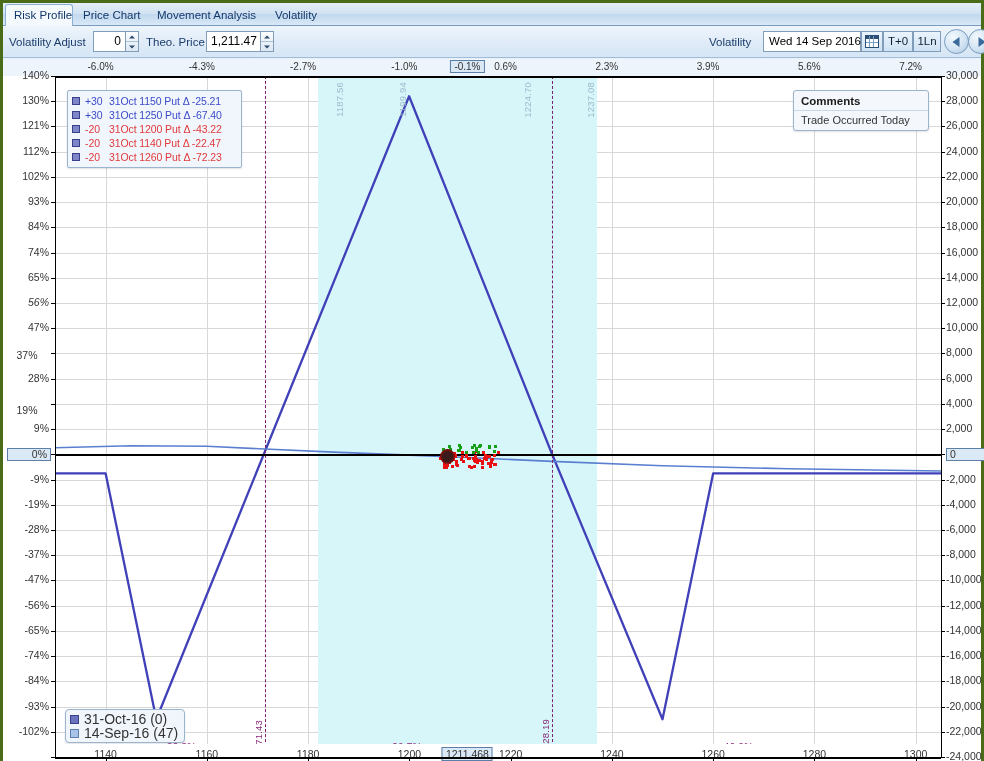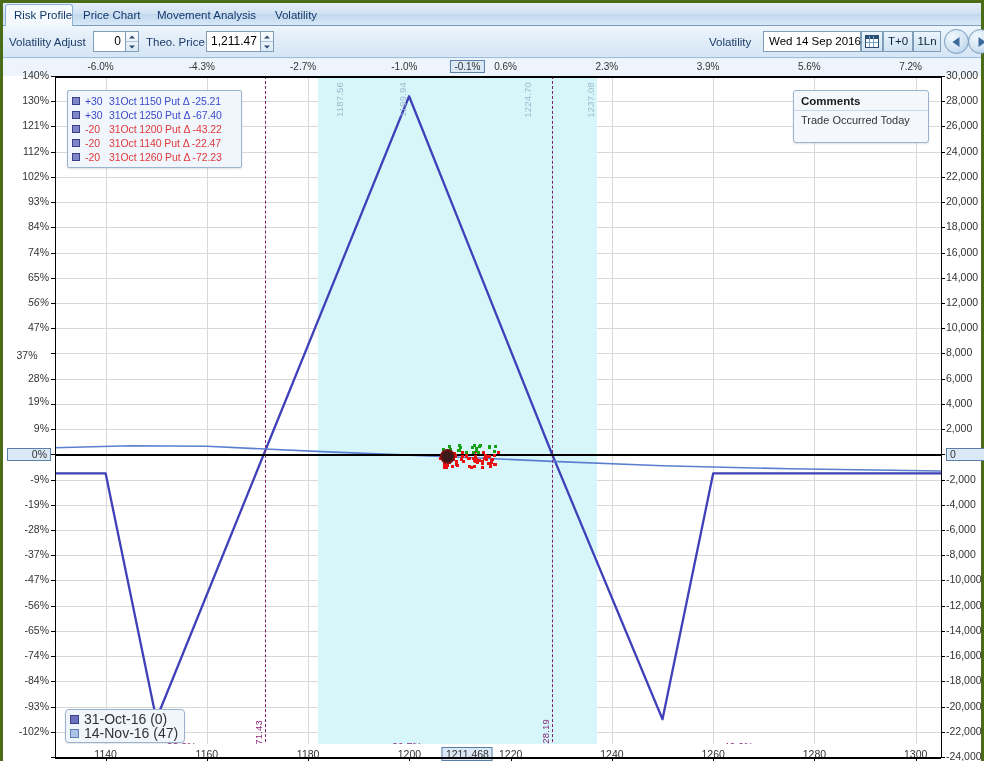--- a/index.html
+++ b/index.html
@@ -211,21 +211,21 @@
     position:absolute;right:12px;top:14px;
     background:#f4f8fc;border:1px solid #9ab4cd;
     border-radius:3px;
     box-shadow:0 1px 2px rgba(0,0,0,.12);
     width:134px;
   }
   #comments .ctitle{
     font-size:11.5px;font-weight:bold;color:#1a1a1a;
     padding:4px 7px 3px;border-bottom:1px solid #c8d8e8;
   }
-  #comments .cbody{font-size:11px;color:#333;padding:3px 7px 16px;}
+  #comments .cbody{font-size:11px;color:#333;padding:3px 7px 4px;}
 
   svg.curve{position:absolute;left:0;top:0;width:886px;height:681px;overflow:visible;}
   .scatter-dot{position:absolute;width:3px;height:3px;}
 </style>
 </head>
 <body>
 
 <div id="app">
 
   <div id="tabbar">
@@ -340,21 +340,21 @@
         <div class="cbody">Trade Occurred Today</div>
       </div>
 
       <div id="legend-dates">
           <div class="lrow">
             <span class="dsw a"></span>
             <span class="dtxt">31-Oct-16 (0)</span>
           </div>
           <div class="lrow">
             <span class="dsw b"></span>
-            <span class="dtxt">14-Nov-16 (47)</span>
+            <span class="dtxt">14-Sep-16 (47)</span>
           </div>
         </div>
     <div class="vlab" style="left: 279.418px; top: 6px;">1187.56</div>
         <div class="vlab" style="left: 342.096px; top: 6px;">1199.94</div>
         <div class="vlab" style="left: 467.453px; top: 6px;">1224.70</div>
         <div class="vlab" style="left: 530.131px; top: 6px;">1237.08</div>
         <div class="vdash" style="left: 209.754px;"></div>
         <div class="vlab mag" style="left: 197.754px; bottom: 2px;">1171.43</div>
         <div class="vdash" style="left: 497.122px;"></div>
         <div class="vlab mag" style="left: 485.122px; bottom: 2px;">1228.19</div>
@@ -471,21 +471,21 @@
       <div class="ytick" style="top: 212.778px; right: 932px; width: 44px;">65%</div>
       <div class="tickmark" style="left: 48px; top: 218.778px; width: 4px; height: 1px;"></div>
       <div class="ytick" style="top: 238px; right: 932px; width: 44px; font-style: italic;">56%</div>
       <div class="tickmark" style="left: 48px; top: 244px; width: 4px; height: 1px;"></div>
       <div class="ytick" style="top: 263.222px; right: 932px; width: 44px;">47%</div>
       <div class="tickmark" style="left: 48px; top: 269.222px; width: 4px; height: 1px;"></div>
       <div class="ytick" style="top: 291px; right: 932px; width: 44px; text-align: center;">37%</div>
       <div class="tickmark" style="left: 48px; top: 294.444px; width: 4px; height: 1px;"></div>
       <div class="ytick" style="top: 313.667px; right: 932px; width: 44px;">28%</div>
       <div class="tickmark" style="left: 48px; top: 319.667px; width: 4px; height: 1px;"></div>
-      <div class="ytick" style="top: 337px; right: 932px; width: 44px;">19%</div>
+      <div class="ytick" style="top: 346px; right: 932px; width: 44px; text-align: center;">19%</div>
       <div class="tickmark" style="left: 48px; top: 344.889px; width: 4px; height: 1px;"></div>
       <div class="ytick" style="top: 364.111px; right: 932px; width: 44px;">9%</div>
       <div class="tickmark" style="left: 48px; top: 370.111px; width: 4px; height: 1px;"></div>
       <div class="ytick hl-box" style="top: 389.333px; right: 930px; width: 44px;">0%</div>
       <div class="tickmark" style="left: 48px; top: 395.333px; width: 4px; height: 1px;"></div>
       <div class="ytick" style="top: 414.556px; right: 932px; width: 44px;">-9%</div>
       <div class="tickmark" style="left: 48px; top: 420.556px; width: 4px; height: 1px;"></div>
       <div class="ytick" style="top: 439.778px; right: 932px; width: 44px;">-19%</div>
       <div class="tickmark" style="left: 48px; top: 445.778px; width: 4px; height: 1px;"></div>
       <div class="ytick" style="top: 465px; right: 932px; width: 44px;">-28%</div>

